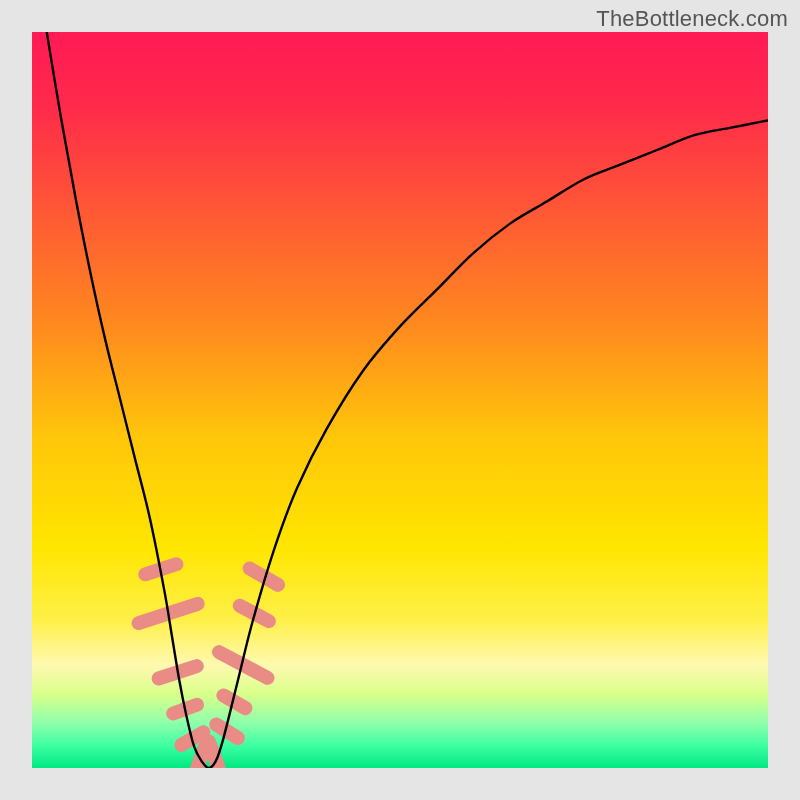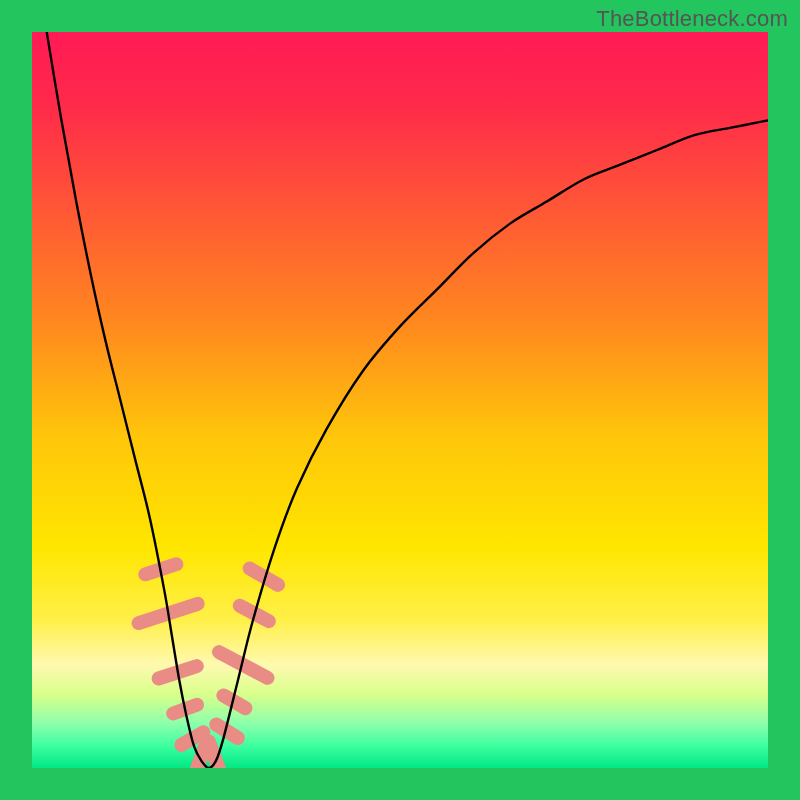--- a/index.html
+++ b/index.html
@@ -10,21 +10,21 @@
     overflow: hidden;
     background: #000;
     font-family: Arial, Helvetica, sans-serif;
   }
   .frame {
     position: absolute;
     left: 0;
     top: 0;
     width: 800px;
     height: 800px;
-    background: #22c55e;
+    background: #e5e5e5;
   }
   .plot-area {
     position: absolute;
     left: 32px;
     top: 32px;
     width: 736px;
     height: 736px;
     overflow: hidden;
   }
   .gradient {

